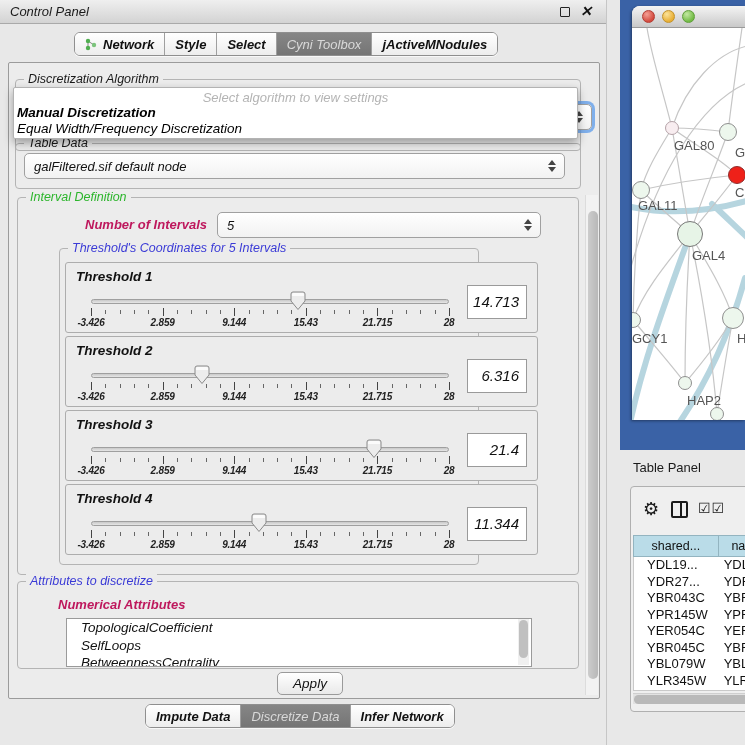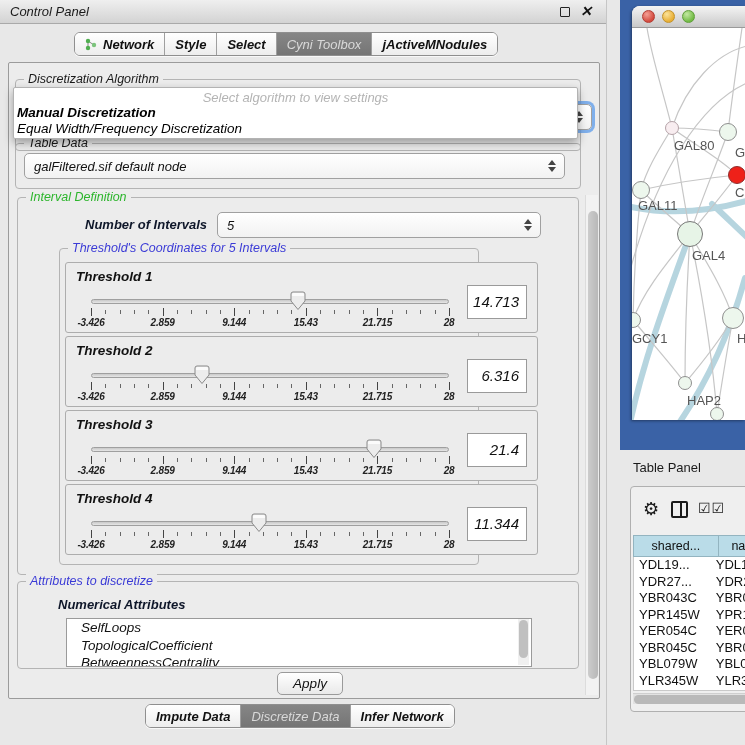--- a/index.html
+++ b/index.html
@@ -52,21 +52,21 @@
   .track{position:absolute;left:0;top:8px;width:100%;height:5px;border:1px solid #9f9f9f;border-radius:3px;background:linear-gradient(#c9c9c9,#e6e6e6);}
   .thumb{position:absolute;top:0;width:16px;height:20px;transform:translateX(-50%);}
   .ticks{position:absolute;left:0;top:17px;width:100%;height:9px;}
   .tick{position:absolute;top:2px;width:1px;height:4px;background:#666;}
   .tick.major{top:0;height:8px;background:#444;}
   .tick-labels{position:absolute;left:0;top:26px;width:100%;height:12px;}
   .tick-label{position:absolute;transform:translateX(-50%);font-size:10px;font-weight:700;color:#222;letter-spacing:-0.2px;white-space:nowrap;}
   .value-box{position:absolute;right:10px;top:22px;width:60px;height:34px;background:#fff;border:1px solid #9a9a9a;font-size:15px;color:#111;text-align:right;padding:7px 7px 0 0;}
 
   
-  .attr-label{position:absolute;font-size:13px;font-weight:700;color:#0f172a;}
+  .attr-label{position:absolute;font-size:13px;font-weight:700;color:#be185d;}
   .attr-list{position:absolute;background:#fff;border:1px solid #9a9a9a;overflow:hidden;}
   .list-item{font-size:13.5px;color:#111;padding:1px 0 1px 14px;line-height:15.5px;white-space:nowrap;}
   .list-vsb{position:absolute;right:1px;top:1px;width:11px;height:46px;background:#f0f0f0;}
   .list-vsb .vthumb{position:absolute;left:1px;top:1px;width:9px;height:38px;background:#c0c0c0;border-radius:5px;}
 
   .apply-btn{position:absolute;left:268px;top:609px;width:66px;height:23px;background:linear-gradient(#ffffff,#e9e9e9);border:1px solid #9a9a9a;border-radius:5px;font-size:13.5px;color:#111;text-align:center;line-height:21px;}
 
   
   .main-vsb{position:absolute;left:576px;top:132px;width:13px;height:500px;background:#f2f2f2;border-left:1px solid #dcdcdc;}
   .main-vsb .vthumb{position:absolute;left:2px;top:16px;width:10px;height:468px;background:linear-gradient(90deg,#cccccc,#b8b8b8);border-radius:6px;}
@@ -91,21 +91,21 @@
   .split-ic{position:absolute;left:40px;top:14px;width:17px;height:17px;border:2px solid #1a1a1a;border-radius:2px;}
   .split-ic:before{content:"";position:absolute;left:50%;top:0;width:2px;height:100%;background:#1a1a1a;}
   .cb-ic{position:absolute;left:67px;top:13px;font-size:14px;color:#1a1a1a;letter-spacing:1px;}
   .ttable{position:absolute;left:2px;top:48px;width:126px;}
   .thead{display:flex;height:22px;}
   .hcell{background:#badce8;border:1px solid #93b4c0;border-left:none;font-size:12.5px;color:#111;text-align:center;line-height:20px;}
   .hcell:first-child{border-left:1px solid #93b4c0;width:102px;}
   .hcell:last-child{width:48px;}
   .tbody{background:#fff;height:134px;overflow:hidden;border:1px solid #c9c9c9;border-top:none;}
   .trow{display:flex;height:16.5px;}
-  .tcell{font-size:13px;color:#111;padding-left:5px;white-space:nowrap;overflow:hidden;}
+  .tcell{font-size:13px;color:#111;padding-left:13px;white-space:nowrap;overflow:hidden;}
   .tcell.c0{width:78px;}
   .tcell.c1{width:48px;}
   .tp-hsb{position:absolute;left:2px;top:206px;width:126px;height:11px;background:#e2e2e2;border-top:1px solid #cfcfcf;}
   .tp-hsb .hthumb{position:absolute;left:1px;top:1px;width:118px;height:9px;background:#b9b9b9;border-radius:5px;}
 </style>
 </head>
 <body>
 
 <div class="screen">
 
@@ -368,22 +368,22 @@
             </div>
             <div class="value-box">11.344</div>
           </div>
         </div>
       </div>
 
       <div class="group" style="left:8px;top:518px;width:562px;height:88px;">
         <span class="group-title t-blue">Attributes to discretize</span>
         <span class="attr-label" style="left:40px;top:15px;">Numerical Attributes</span>
         <div class="attr-list" style="left:48px;top:36px;width:466px;height:49px;">
-        <div class="list-item">SelfLoops</div>
-            <div class="list-item">TopologicalCoefficient</div>
+        <div class="list-item">TopologicalCoefficient</div>
+            <div class="list-item">SelfLoops</div>
             <div class="list-item">BetweennessCentrality</div>
           </div>
         <div class="list-vsb" style="right:49px;left:auto;top:37px;">
             <div class="vthumb"></div>
           </div>
       </div>
 
       <div class="apply-btn">Apply</div>
 
       <div class="main-vsb">

